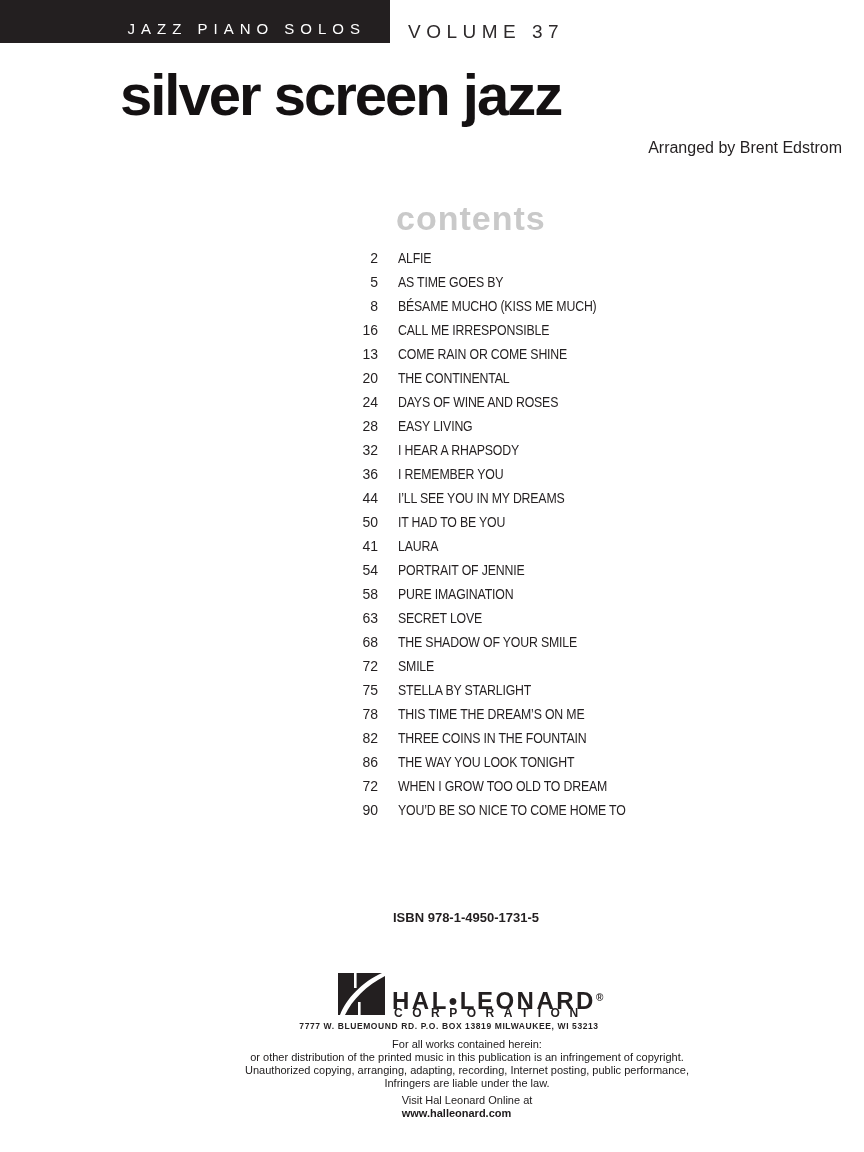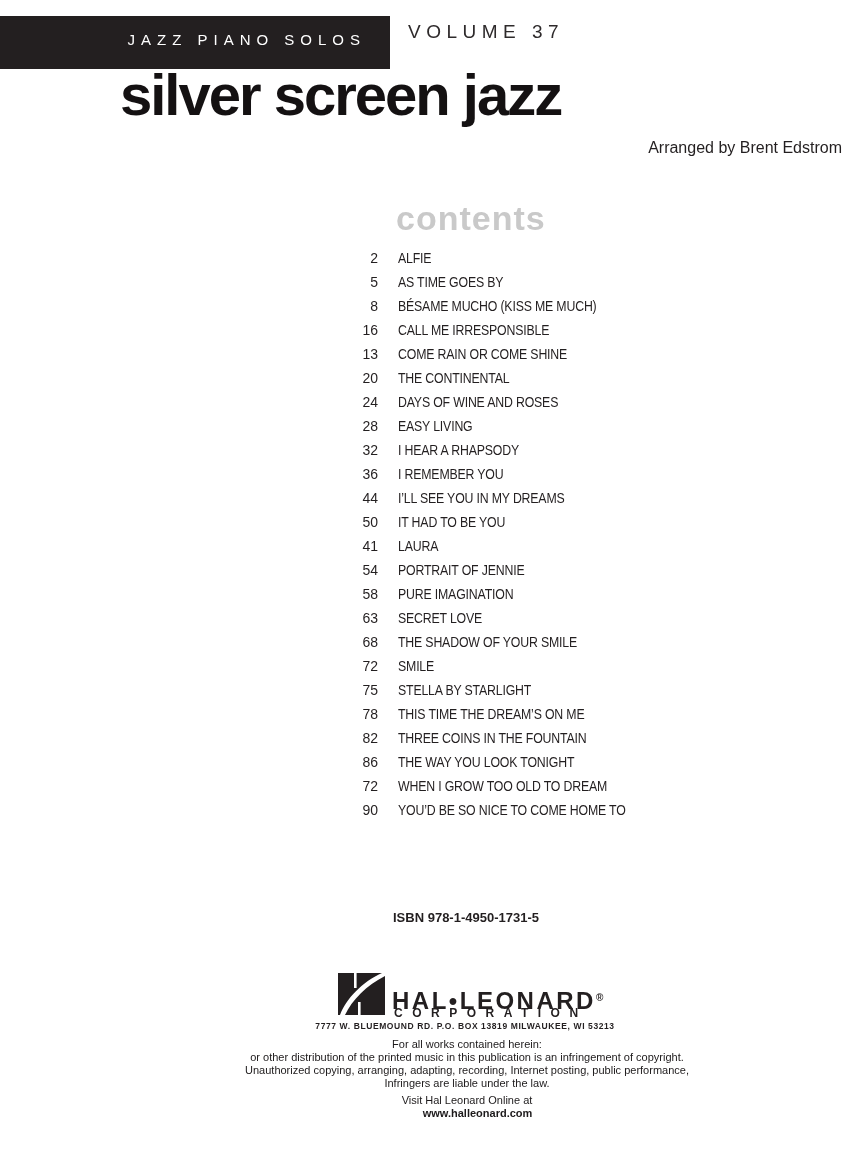--- a/index.html
+++ b/index.html
@@ -3,22 +3,22 @@
 <meta charset="utf-8">
 <style>
   html,body { margin:0; padding:0; background:#888; }
   .page {
     position:relative; width:864px; height:1152px; margin:0 auto;
     background:#ffffff; overflow:hidden;
     font-family:"Liberation Sans", sans-serif; color:#231f20;
   }
   
   .topbar {
-    position:absolute; left:0; top:16px; width:390px; height:53px;
-    background:#231f20; display:flex; justify-content:flex-end; align-items:center;
+    position:absolute; left:0; top:0; width:390px; height:43px;
+    background:#231f20; display:flex; justify-content:flex-end; align-items:flex-end;
     padding:0 24px 7px 0; box-sizing:border-box;
   }
   .series {
     color:#ffffff; font-size:15px; letter-spacing:6px; line-height:1; white-space:nowrap;
   }
   .volume {
     position:absolute; left:408px; top:22px; font-size:19px; letter-spacing:5.5px;
     color:#2e2a2b; line-height:1; white-space:nowrap;
   }
   
@@ -54,30 +54,30 @@
   .wordmark {
     position:absolute; left:392px; top:989px; font-size:24px; font-weight:600;
     letter-spacing:2.5px; line-height:1; white-space:nowrap; color:#231f20;
   }
   .wordmark sup { font-size:10px; letter-spacing:0; vertical-align:8px; }
   .corporation {
     position:absolute; left:394px; top:1007px; font-size:12px; font-weight:600;
     letter-spacing:9.5px; line-height:1; white-space:nowrap; color:#231f20;
   }
   .address {
-    position:absolute; left:465px; top:1021px; transform:translateX(-50%);
+    position:absolute; left:449px; top:1021px; transform:translateX(-50%);
     font-size:8.5px; font-weight:600; letter-spacing:0.6px; white-space:nowrap; color:#231f20;
   }
   .legal {
     position:absolute; left:467px; top:1038px; transform:translateX(-50%);
     text-align:center; font-size:11px; line-height:13px; white-space:nowrap; color:#1d1a1b;
   }
   .visit {
     position:absolute; left:467px; top:1094px; transform:translateX(-50%);
-    text-align:right; font-size:11px; line-height:13px; white-space:nowrap; color:#1d1a1b;
+    text-align:left; font-size:11px; line-height:13px; white-space:nowrap; color:#1d1a1b;
   }
   .visit .url { font-weight:bold; }
 </style>
 </head>
 <body>
 
 <div class="page">
 
   <div class="topbar">
     <span class="series">JAZZ PIANO SOLOS</span>

